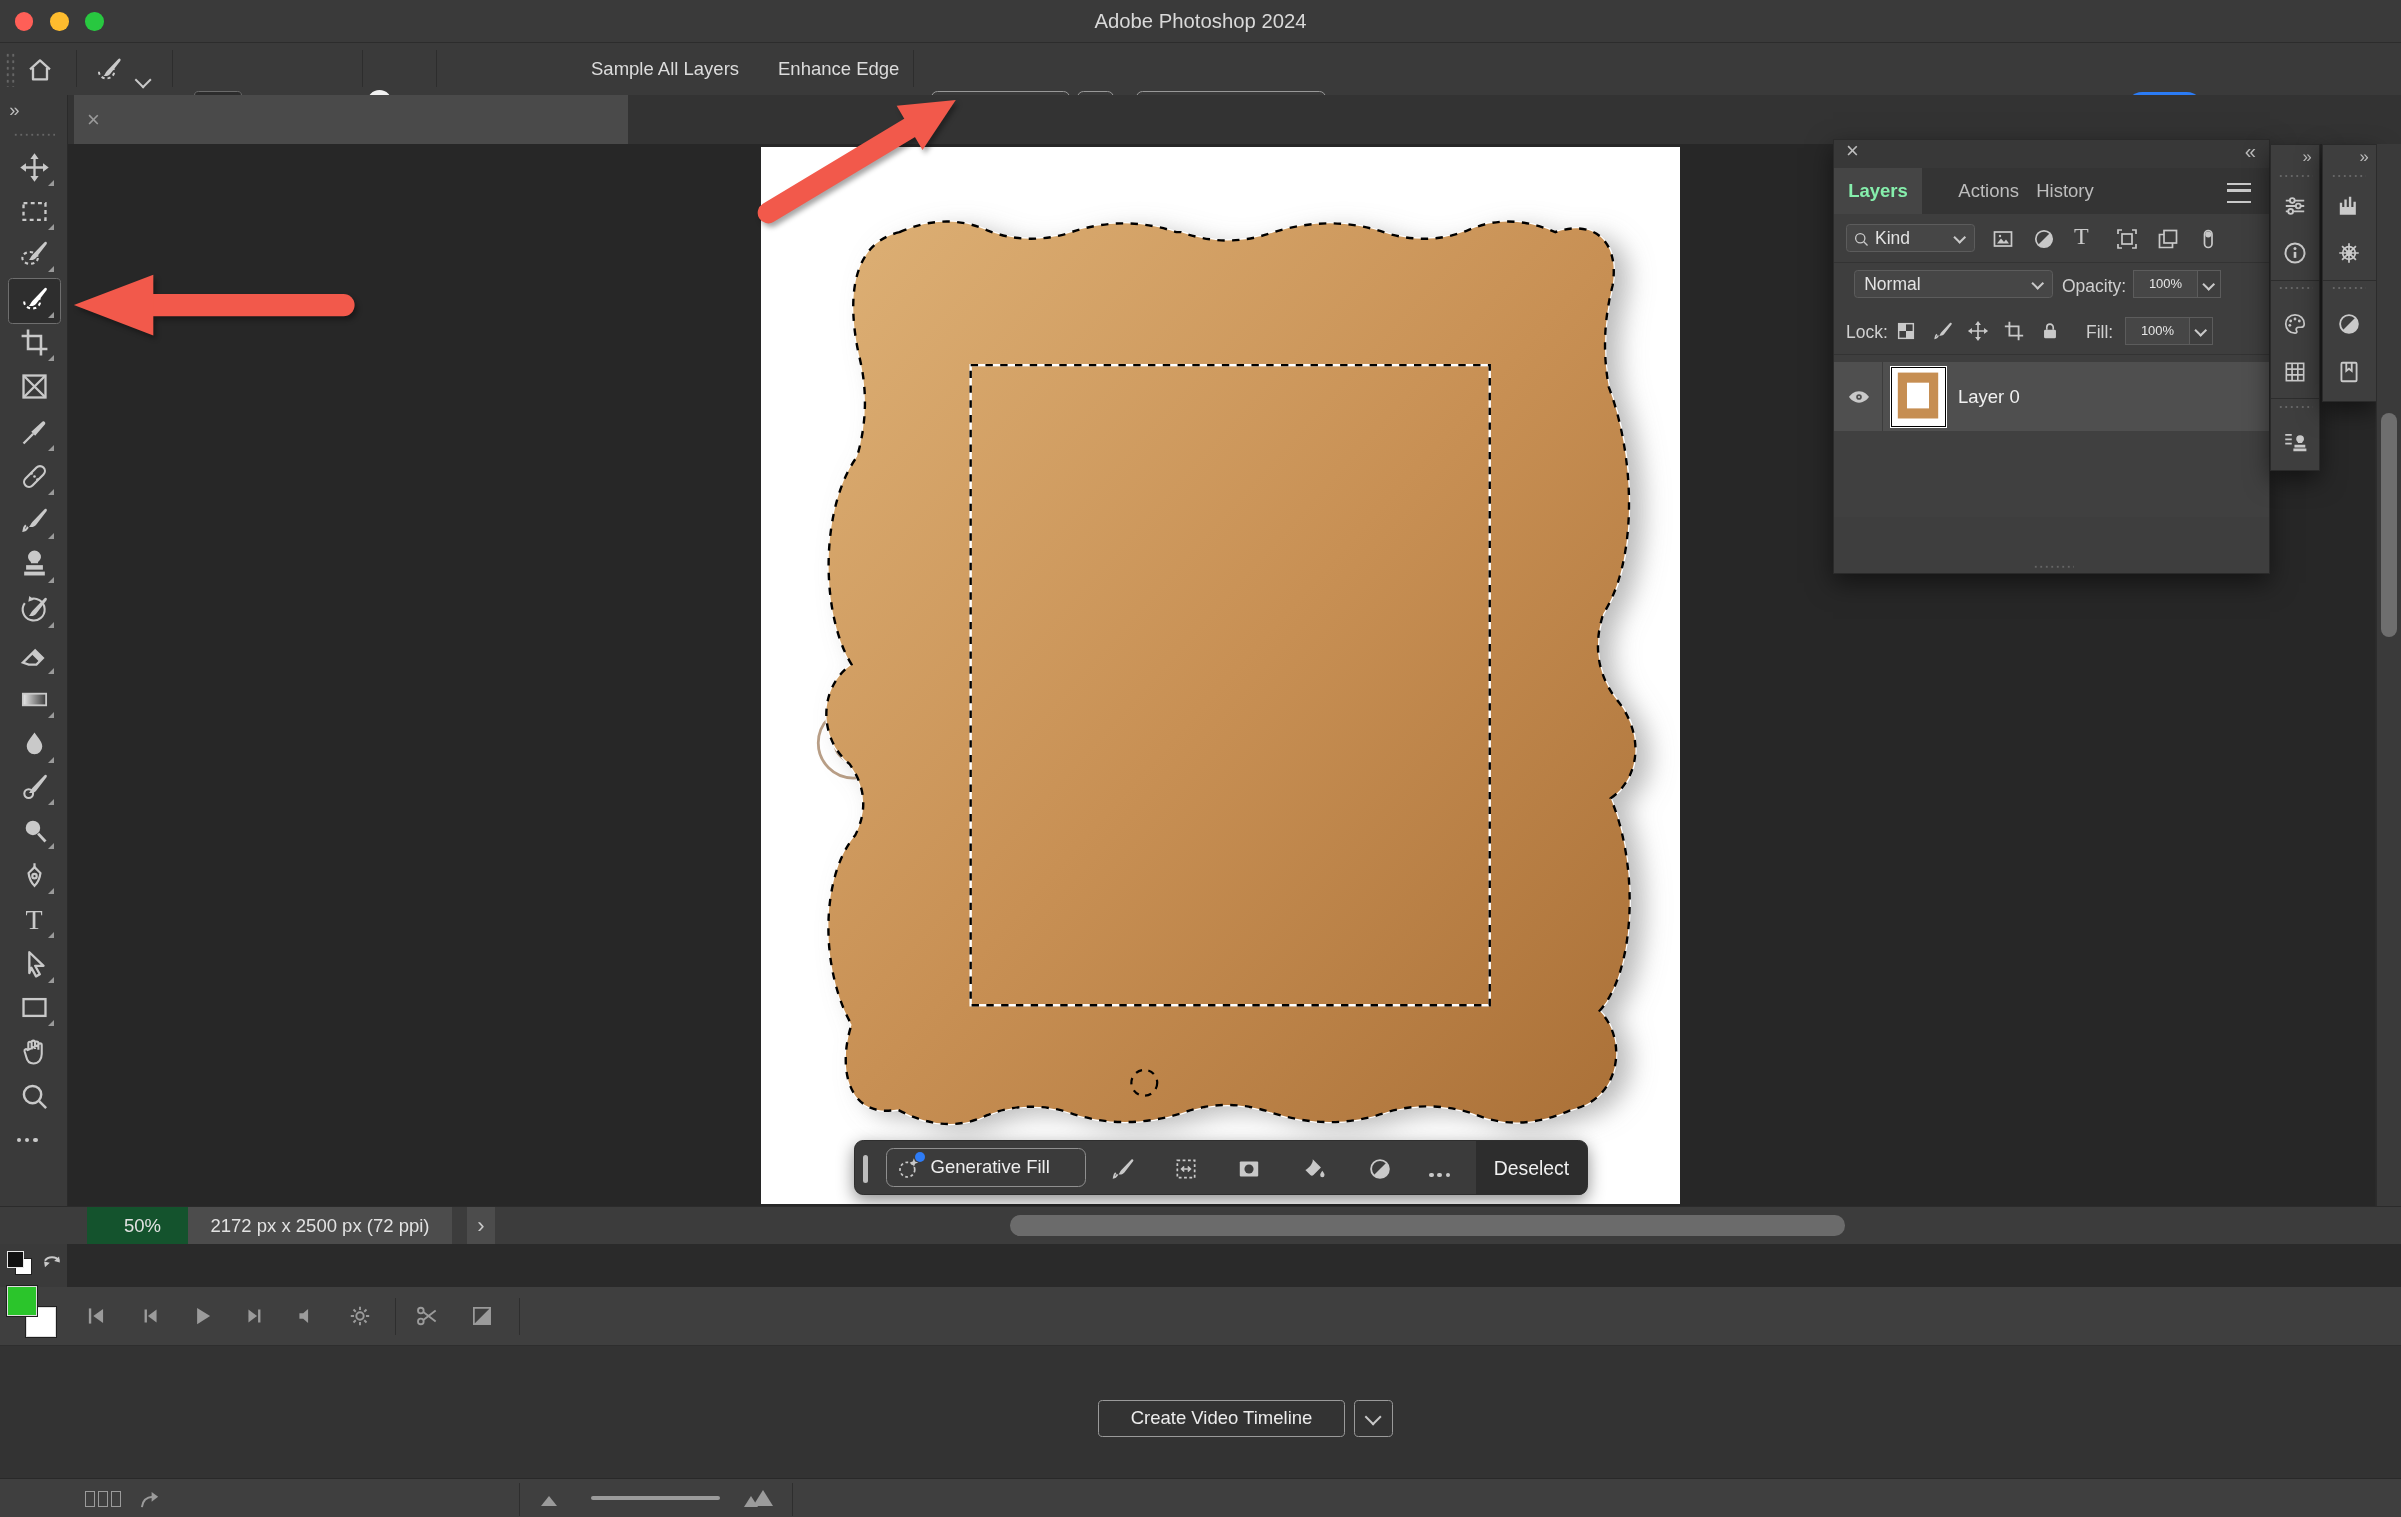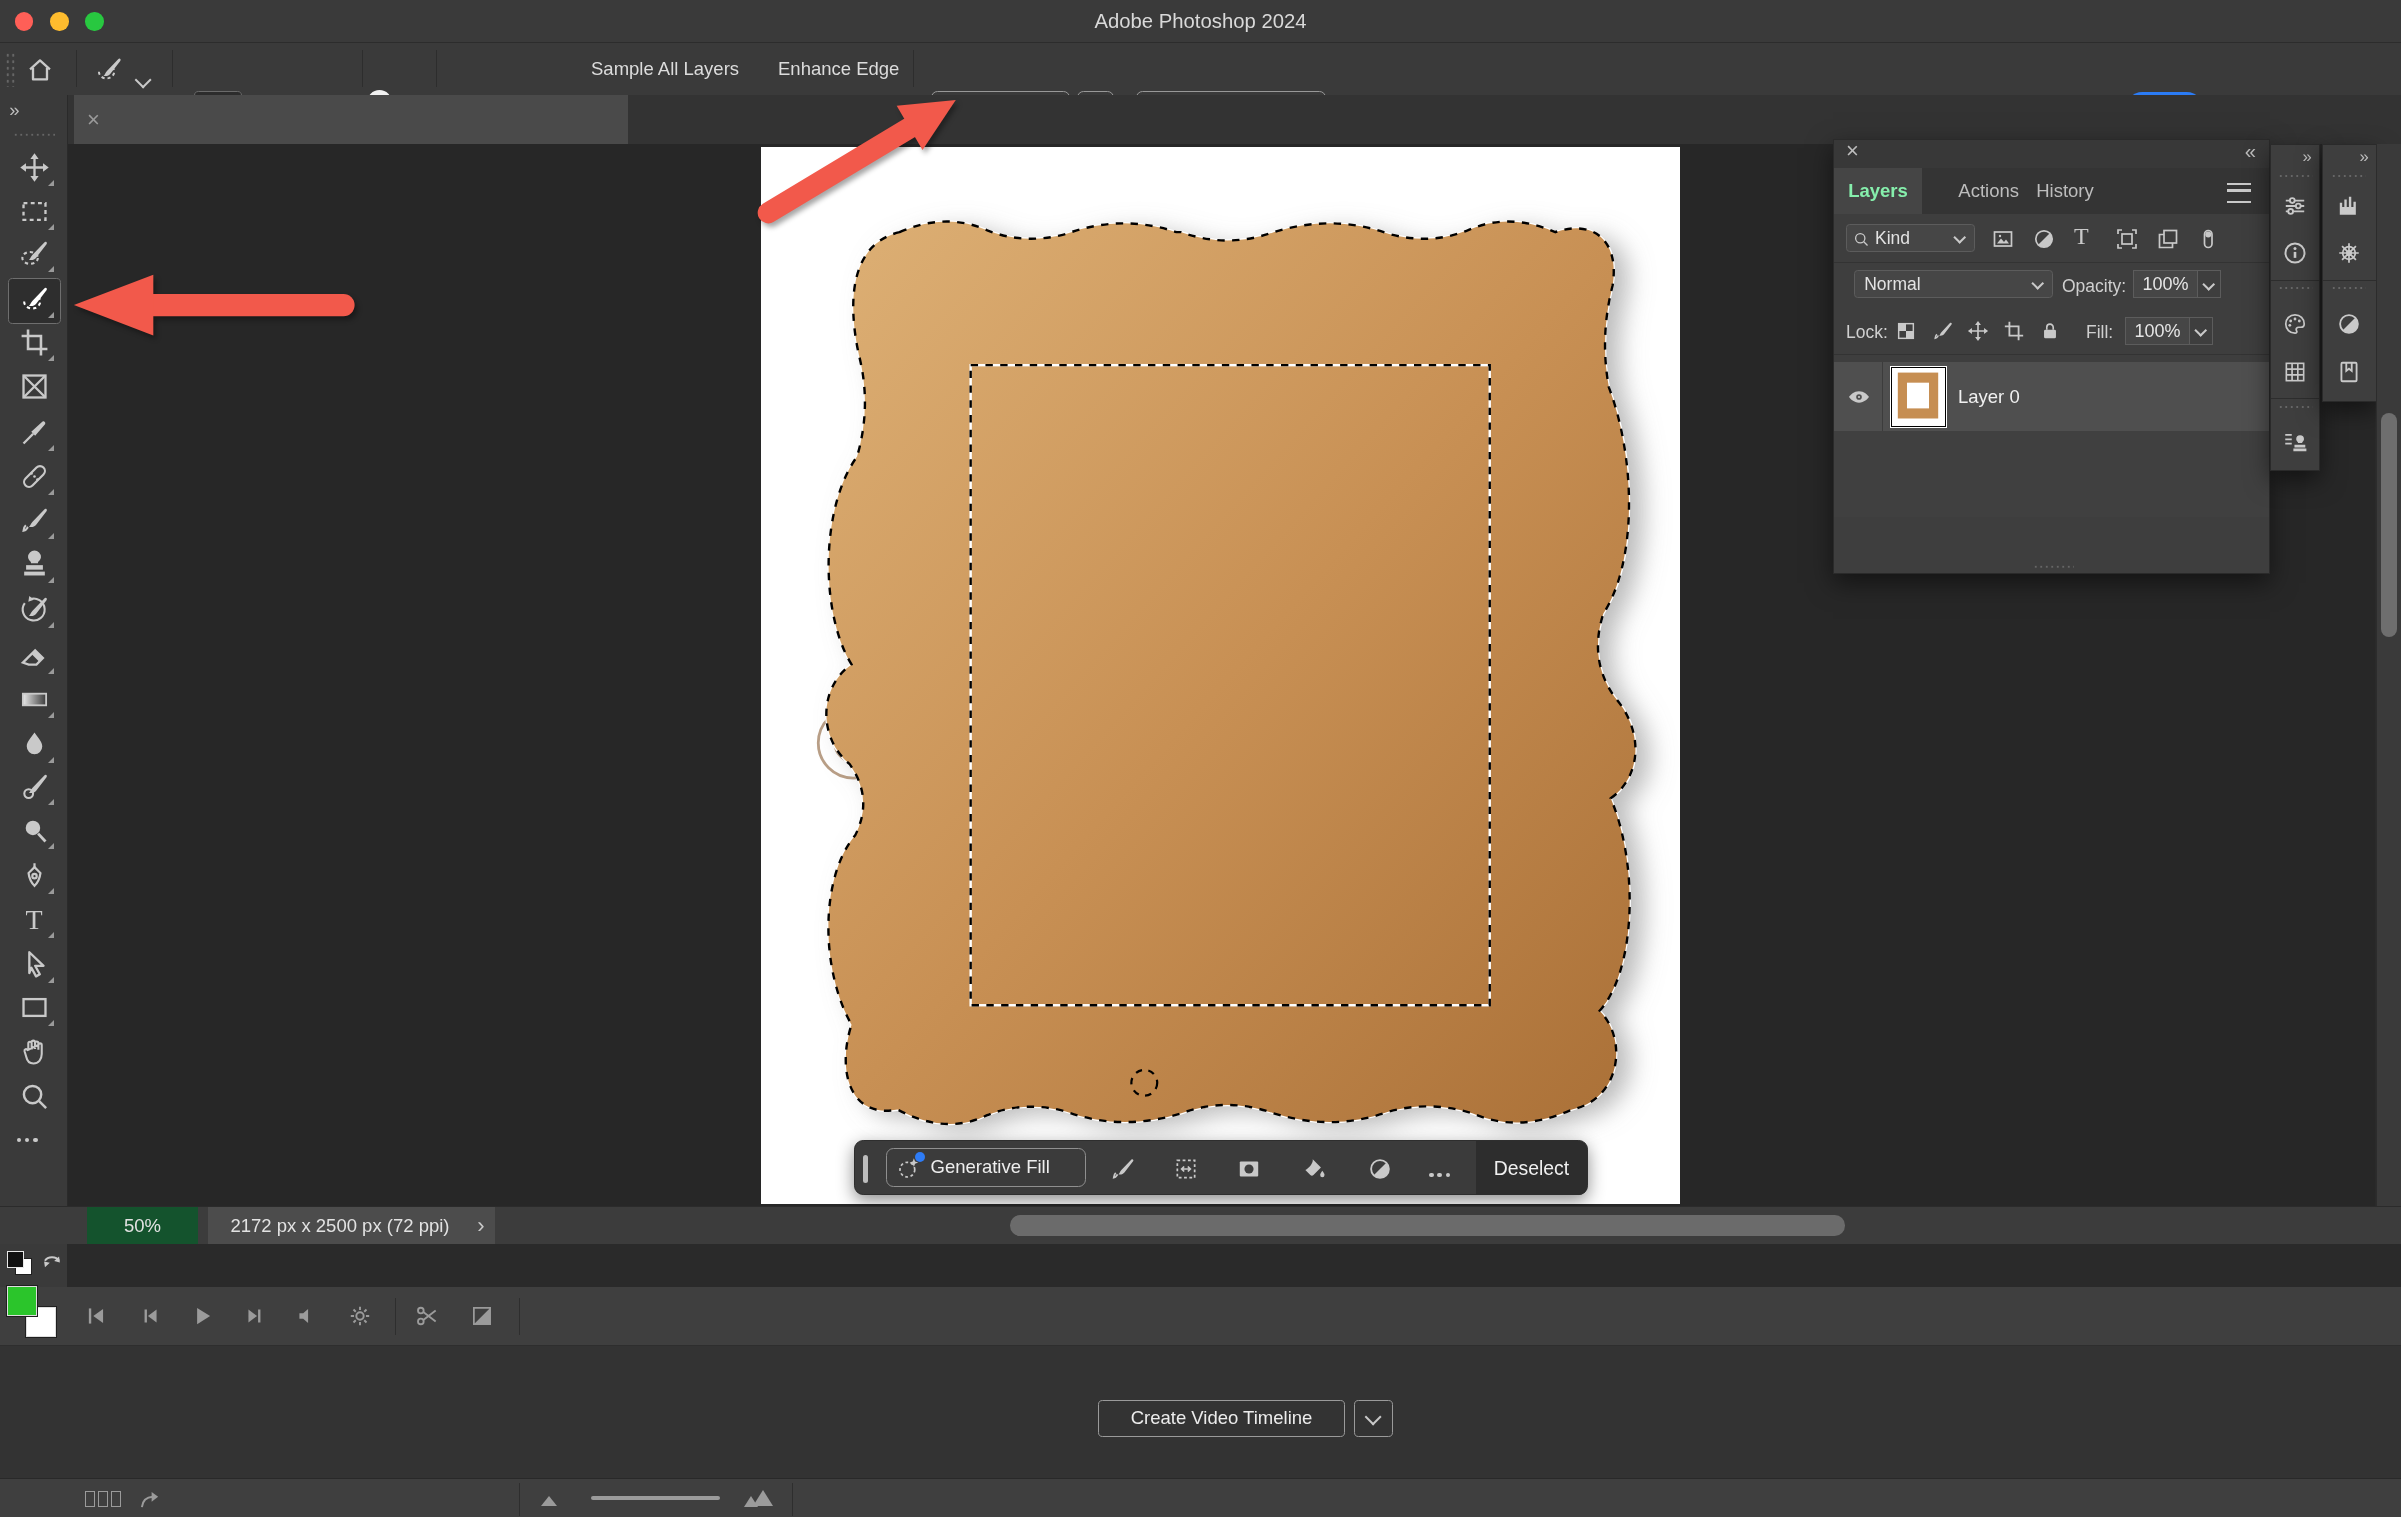--- a/index.html
+++ b/index.html
@@ -51,21 +51,21 @@
   .tl-bottom{top:1478px;height:40px;background:#3f3f3f;border-top:0.9px solid #292929;}
   .cvt-btn{position:absolute;left:1098px;top:54px;width:247px;height:37px;border:1.8px solid #9a9a9a;border-radius:4.6px;
            color:#ececec;font-size:18.5px;text-align:center;line-height:33px;box-sizing:border-box;}
   .cvt-chev{position:absolute;left:1354px;top:54px;width:39px;height:37px;border:1.8px solid #9a9a9a;border-radius:4.6px;box-sizing:border-box;}
   .panel{position:absolute;background:#3e3e3e;border:0.9px solid #2a2a2a;box-shadow:0 9.2px 24px rgba(0,0,0,.5);}
   .lp-tabs{position:absolute;left:0;top:28px;right:0;height:46px;background:#343434;}
   .lp-tab{position:absolute;top:0;height:46px;line-height:46px;font-size:18.5px;color:#bdbdbd;text-align:center;}
   .lp-tab.active{background:#454545;color:#86efac;font-weight:bold;}
   .dd{position:absolute;background:#464646;border:0.9px solid #5c5c5c;border-radius:3.7px;box-sizing:border-box;
       font-size:17.5px;color:#e3e3e3;}
-  .valbox{position:absolute;background:#464646;border:0.9px solid #5c5c5c;height:28px;line-height:26px;font-size:18px;
+  .valbox{position:absolute;background:#464646;border:0.9px solid #5c5c5c;height:28px;line-height:26px;font-size:13px;
       color:#e6e6e6;text-align:center;box-sizing:border-box;}
   .chevseg{position:absolute;width:24px;height:28px;border:0.9px solid #5c5c5c;border-left:none;box-sizing:border-box;}
   .lp-label{position:absolute;font-size:17.5px;color:#cfcfcf;}
   .hamb{position:absolute;width:24px;height:16.6px;border-top:2.8px solid #c9c9c9;border-bottom:2.8px solid #c9c9c9;}
   .hamb::after{content:"";position:absolute;left:0;right:0;top:4.6px;height:2.8px;background:#c9c9c9;}
   .hamb2{border-top:2.4px solid #c9c9c9;border-bottom:2.4px solid #c9c9c9;height:13px;width:22px;}
   .hamb2::after{top:3.7px;height:2.4px;}
   .dots3 span{display:inline-block;width:4.6px;height:4.6px;border-radius:50%;background:#c9c9c9;margin-right:3.7px;vertical-align:middle;}
   .swatch{position:absolute;box-sizing:border-box;border:1.8px solid #dedede;outline:1.8px solid #1f1f1f;}
   .arrow-layer{position:absolute;left:0;top:0;pointer-events:none;z-index:60;}
@@ -781,21 +781,21 @@
         <svg class="icon" width="26" height="26" viewBox="0 0 28 28">
           <use href="#s-half"></use>
         </svg>
       </div>
     <div class="abs dots3" style="left:574px;top:25px;"><span></span><span></span><span></span></div>
     <div class="deselect">Deselect</div>
   </div>
 
   <div class="bar statusrow">
     <div class="statusbox" style="left:87px;width:111px;background:#14532d;">50%</div>
-    <div class="statusbox" style="left:208px;width:264px;background:#4c4c4c;text-align:center;">2172 px x 2500 px (72 ppi)</div>
+    <div class="statusbox" style="left:188px;width:264px;background:#4c4c4c;text-align:center;">2172 px x 2500 px (72 ppi)</div>
     <div class="statusbox" style="left:467px;width:28px;background:#4c4c4c;color:#c9c9c9;font-size:22px;">›</div>
     <div class="hthumb" style="left:1010px;top:8.3px;width:835px;"></div>
   </div>
 
   <div class="bar tl-toolbar">
     <div class="abs" style="left:83px;top:15.7px;color:#9b9b9b;">
         <svg class="icon" style="color:#9b9b9b" width="26" height="26" viewBox="0 0 28 28">
           <use href="#s-first"></use>
         </svg>
       </div>

